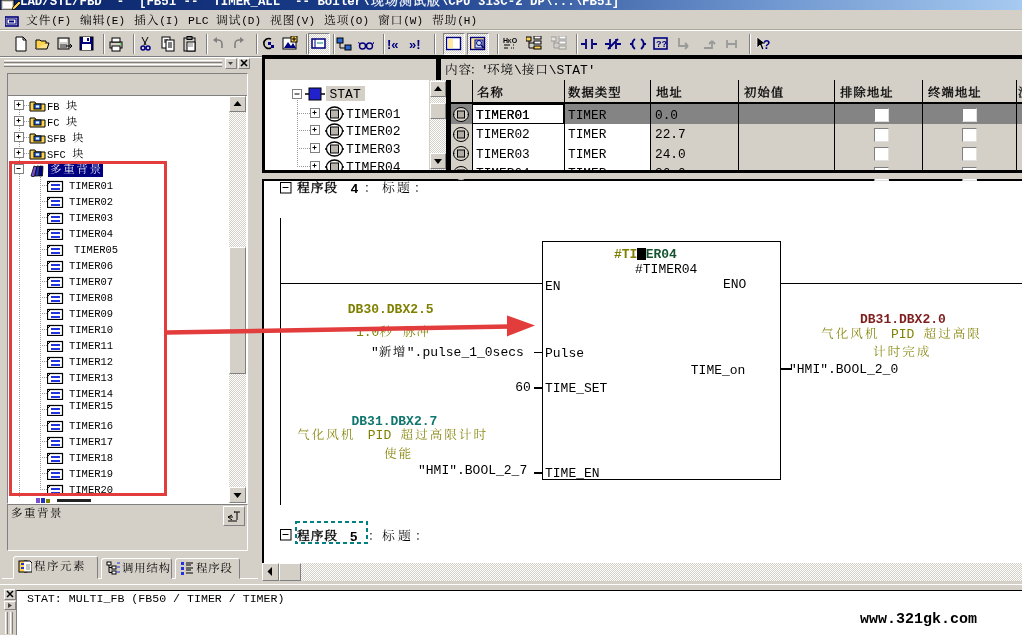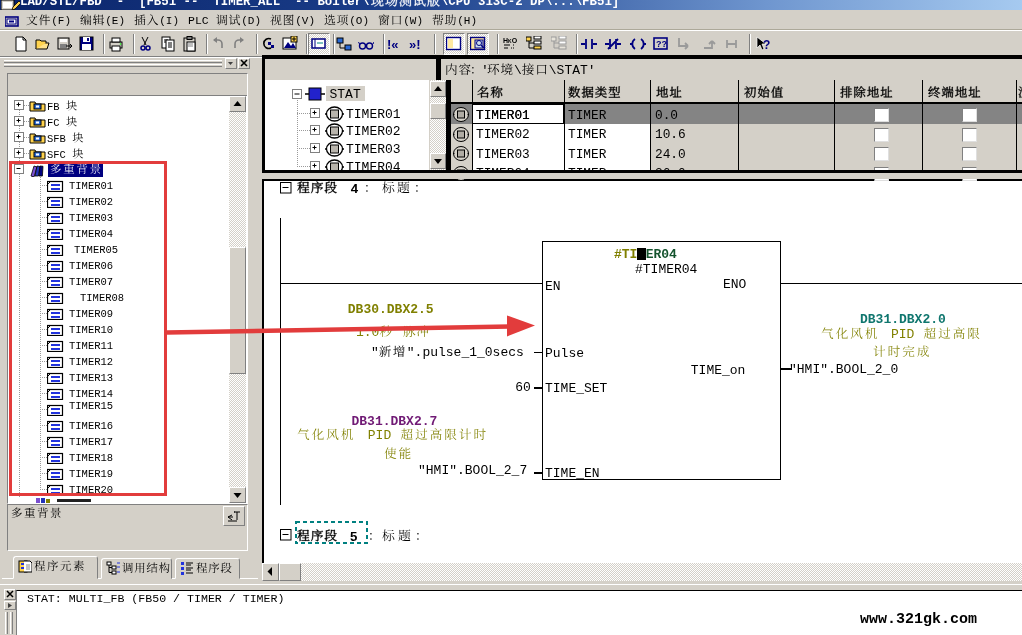--- a/index.html
+++ b/index.html
@@ -499,21 +499,21 @@
     <rect x="4" y="8" width="9" height="2" fill="#2233dd"></rect>
   </svg>
 <div style="left:69px;top:276px;font:10.5px 'Liberation Mono';color:#000;z-index:5;white-space:pre">TIMER07</div>
 <div style="left:40px;top:297px;width:7px;height:1px;background-image:linear-gradient(90deg,#9a9a9a 50%,transparent 0);background-size:2px 1px;z-index:3"></div>
 <svg style="left:47px;top:291.5px;z-index:4" width="17" height="12">
     <rect x="0.5" y="1.5" width="15" height="10" fill="#fff" stroke="#000" stroke-width="1.2"></rect>
     <path d="M1 4l3-3" stroke="#000"></path>
     <rect x="4" y="4" width="9" height="2" fill="#2233dd"></rect>
     <rect x="4" y="8" width="9" height="2" fill="#2233dd"></rect>
   </svg>
-<div style="left:80px;top:292px;font:10.5px 'Liberation Mono';color:#000;z-index:5;white-space:pre">TIMER08</div>
+<div style="left:69px;top:292px;font:10.5px 'Liberation Mono';color:#000;z-index:5;white-space:pre">TIMER08</div>
 <div style="left:40px;top:313px;width:7px;height:1px;background-image:linear-gradient(90deg,#9a9a9a 50%,transparent 0);background-size:2px 1px;z-index:3"></div>
 <svg style="left:47px;top:307.5px;z-index:4" width="17" height="12">
     <rect x="0.5" y="1.5" width="15" height="10" fill="#fff" stroke="#000" stroke-width="1.2"></rect>
     <path d="M1 4l3-3" stroke="#000"></path>
     <rect x="4" y="4" width="9" height="2" fill="#2233dd"></rect>
     <rect x="4" y="8" width="9" height="2" fill="#2233dd"></rect>
   </svg>
 <div style="left:69px;top:308px;font:10.5px 'Liberation Mono';color:#000;z-index:5;white-space:pre">TIMER09</div>
 <div style="left:40px;top:329px;width:7px;height:1px;background-image:linear-gradient(90deg,#9a9a9a 50%,transparent 0);background-size:2px 1px;z-index:3"></div>
 <svg style="left:47px;top:323.5px;z-index:4" width="17" height="12">
@@ -825,21 +825,21 @@
 <div class="chk" style="left:874px;top:108px;width:15px;height:14px;z-index:4"></div>
 <div class="chk" style="left:962px;top:108px;width:15px;height:14px;z-index:4"></div>
 <svg style="left:453px;top:126.5px;z-index:4" width="17" height="15">
     <ellipse cx="8" cy="7.5" rx="7.5" ry="7" fill="#d4d0c8" stroke="#000"></ellipse>
     <rect x="4.5" y="4" width="7" height="7" fill="#b0aca4" stroke="#000"></rect>
     <line x1="0" y1="7.5" x2="1.5" y2="7.5" stroke="#000"></line>
     <line x1="14.5" y1="7.5" x2="16" y2="7.5" stroke="#000"></line>
   </svg>
 <div style="left:476px;top:127px;font:12.8px 'Liberation Mono';color:#000;z-index:5;white-space:pre">TIMER02</div>
 <div style="left:568px;top:127px;font:12.8px 'Liberation Mono';color:#000;z-index:5;white-space:pre">TIMER</div>
-<div style="left:655px;top:127px;font:12.8px 'Liberation Mono';color:#000;z-index:5;white-space:pre">10.6</div>
+<div style="left:655px;top:127px;font:12.8px 'Liberation Mono';color:#000;z-index:5;white-space:pre">22.7</div>
 <div class="chk" style="left:874px;top:127.5px;width:15px;height:14px;z-index:4"></div>
 <div class="chk" style="left:962px;top:127.5px;width:15px;height:14px;z-index:4"></div>
 <svg style="left:453px;top:146px;z-index:4" width="17" height="15">
     <ellipse cx="8" cy="7.5" rx="7.5" ry="7" fill="#d4d0c8" stroke="#000"></ellipse>
     <rect x="4.5" y="4" width="7" height="7" fill="#b0aca4" stroke="#000"></rect>
     <line x1="0" y1="7.5" x2="1.5" y2="7.5" stroke="#000"></line>
     <line x1="14.5" y1="7.5" x2="16" y2="7.5" stroke="#000"></line>
   </svg>
 <div style="left:476px;top:146.5px;font:12.8px 'Liberation Mono';color:#000;z-index:5;white-space:pre">TIMER03</div>
 <div style="left:568px;top:146.5px;font:12.8px 'Liberation Mono';color:#000;z-index:5;white-space:pre">TIMER</div>
@@ -911,42 +911,42 @@
     <use href="#u8109" fill="#808000" transform="translate(47.0 11.0) scale(0.01262 -0.01262)"></use>
     <use href="#u51B2" fill="#808000" transform="translate(60.4 11.0) scale(0.01262 -0.01262)"></use>
   </svg>
 <svg style="position:absolute;left:370.6px;top:345.3px;z-index:4" width="157" height="19">
     <text x="0.0" y="11.0" font-family="Liberation Mono" font-size="13.0px" fill="#000" xml:space="preserve">"</text>
     <use href="#u65B0" fill="#000" transform="translate(7.8 11.0) scale(0.01262 -0.01262)"></use>
     <use href="#u589E" fill="#000" transform="translate(21.8 11.0) scale(0.01262 -0.01262)"></use>
     <text x="35.8" y="11.0" font-family="Liberation Mono" font-size="13.0px" fill="#000" xml:space="preserve">".pulse_1_0secs</text>
   </svg>
 <div style="left:515.3px;top:380.4px;font:13px 'Liberation Mono';color:#000;z-index:4;white-space:pre">60</div>
-<div style="left:351.5px;top:414px;font:bold 13px 'Liberation Mono';color:#701a75;z-index:4;white-space:pre">DB31.DBX2.7</div>
+<div style="left:351.5px;top:414px;font:bold 13px 'Liberation Mono';color:#0f766e;z-index:4;white-space:pre">DB31.DBX2.7</div>
 <svg style="position:absolute;left:296.8px;top:428.2px;z-index:4" width="195" height="19">
     <use href="#u6C14" fill="#808000" transform="translate(0.0 11.0) scale(0.01262 -0.01262)"></use>
     <use href="#u5316" fill="#808000" transform="translate(14.6 11.0) scale(0.01262 -0.01262)"></use>
     <use href="#u98CE" fill="#808000" transform="translate(29.2 11.0) scale(0.01262 -0.01262)"></use>
     <use href="#u673A" fill="#808000" transform="translate(43.8 11.0) scale(0.01262 -0.01262)"></use>
     <text x="70.8" y="11.0" font-family="Liberation Mono" font-size="13.0px" fill="#808000" xml:space="preserve">PID</text>
     <use href="#u8D85" fill="#808000" transform="translate(103.5 11.0) scale(0.01262 -0.01262)"></use>
     <use href="#u8FC7" fill="#808000" transform="translate(118.1 11.0) scale(0.01262 -0.01262)"></use>
     <use href="#u9AD8" fill="#808000" transform="translate(132.7 11.0) scale(0.01262 -0.01262)"></use>
     <use href="#u9650" fill="#808000" transform="translate(147.3 11.0) scale(0.01262 -0.01262)"></use>
     <use href="#u8BA1" fill="#808000" transform="translate(161.9 11.0) scale(0.01262 -0.01262)"></use>
     <use href="#u65F6" fill="#808000" transform="translate(176.5 11.0) scale(0.01262 -0.01262)"></use>
   </svg>
 <svg style="position:absolute;left:384.0px;top:446.8px;z-index:4" width="33" height="19">
     <use href="#u4F7F" fill="#808000" transform="translate(0.0 11.0) scale(0.01262 -0.01262)"></use>
     <use href="#u80FD" fill="#808000" transform="translate(14.6 11.0) scale(0.01262 -0.01262)"></use>
   </svg>
 <svg style="position:absolute;left:417.8px;top:462.8px;z-index:4" width="113" height="19">
     <text x="0.0" y="11.0" font-family="Liberation Mono" font-size="13.0px" fill="#000" xml:space="preserve">"HMI".BOOL_2_7</text>
   </svg>
-<div style="left:860px;top:312.3px;font:bold 13px 'Liberation Mono';color:#0f766e;z-index:4;white-space:pre">DB31.DBX2.0</div>
+<div style="left:860px;top:312.3px;font:bold 13px 'Liberation Mono';color:#7f1d1d;z-index:4;white-space:pre">DB31.DBX2.0</div>
 <svg style="position:absolute;left:820.5px;top:327.3px;z-index:4" width="164" height="19">
     <use href="#u6C14" fill="#808000" transform="translate(0.0 11.0) scale(0.01262 -0.01262)"></use>
     <use href="#u5316" fill="#808000" transform="translate(14.6 11.0) scale(0.01262 -0.01262)"></use>
     <use href="#u98CE" fill="#808000" transform="translate(29.2 11.0) scale(0.01262 -0.01262)"></use>
     <use href="#u673A" fill="#808000" transform="translate(43.8 11.0) scale(0.01262 -0.01262)"></use>
     <text x="70.0" y="11.0" font-family="Liberation Mono" font-size="13.0px" fill="#808000" xml:space="preserve">PID</text>
     <use href="#u8D85" fill="#808000" transform="translate(102.5 11.0) scale(0.01262 -0.01262)"></use>
     <use href="#u8FC7" fill="#808000" transform="translate(117.1 11.0) scale(0.01262 -0.01262)"></use>
     <use href="#u9AD8" fill="#808000" transform="translate(131.7 11.0) scale(0.01262 -0.01262)"></use>
     <use href="#u9650" fill="#808000" transform="translate(146.3 11.0) scale(0.01262 -0.01262)"></use>

